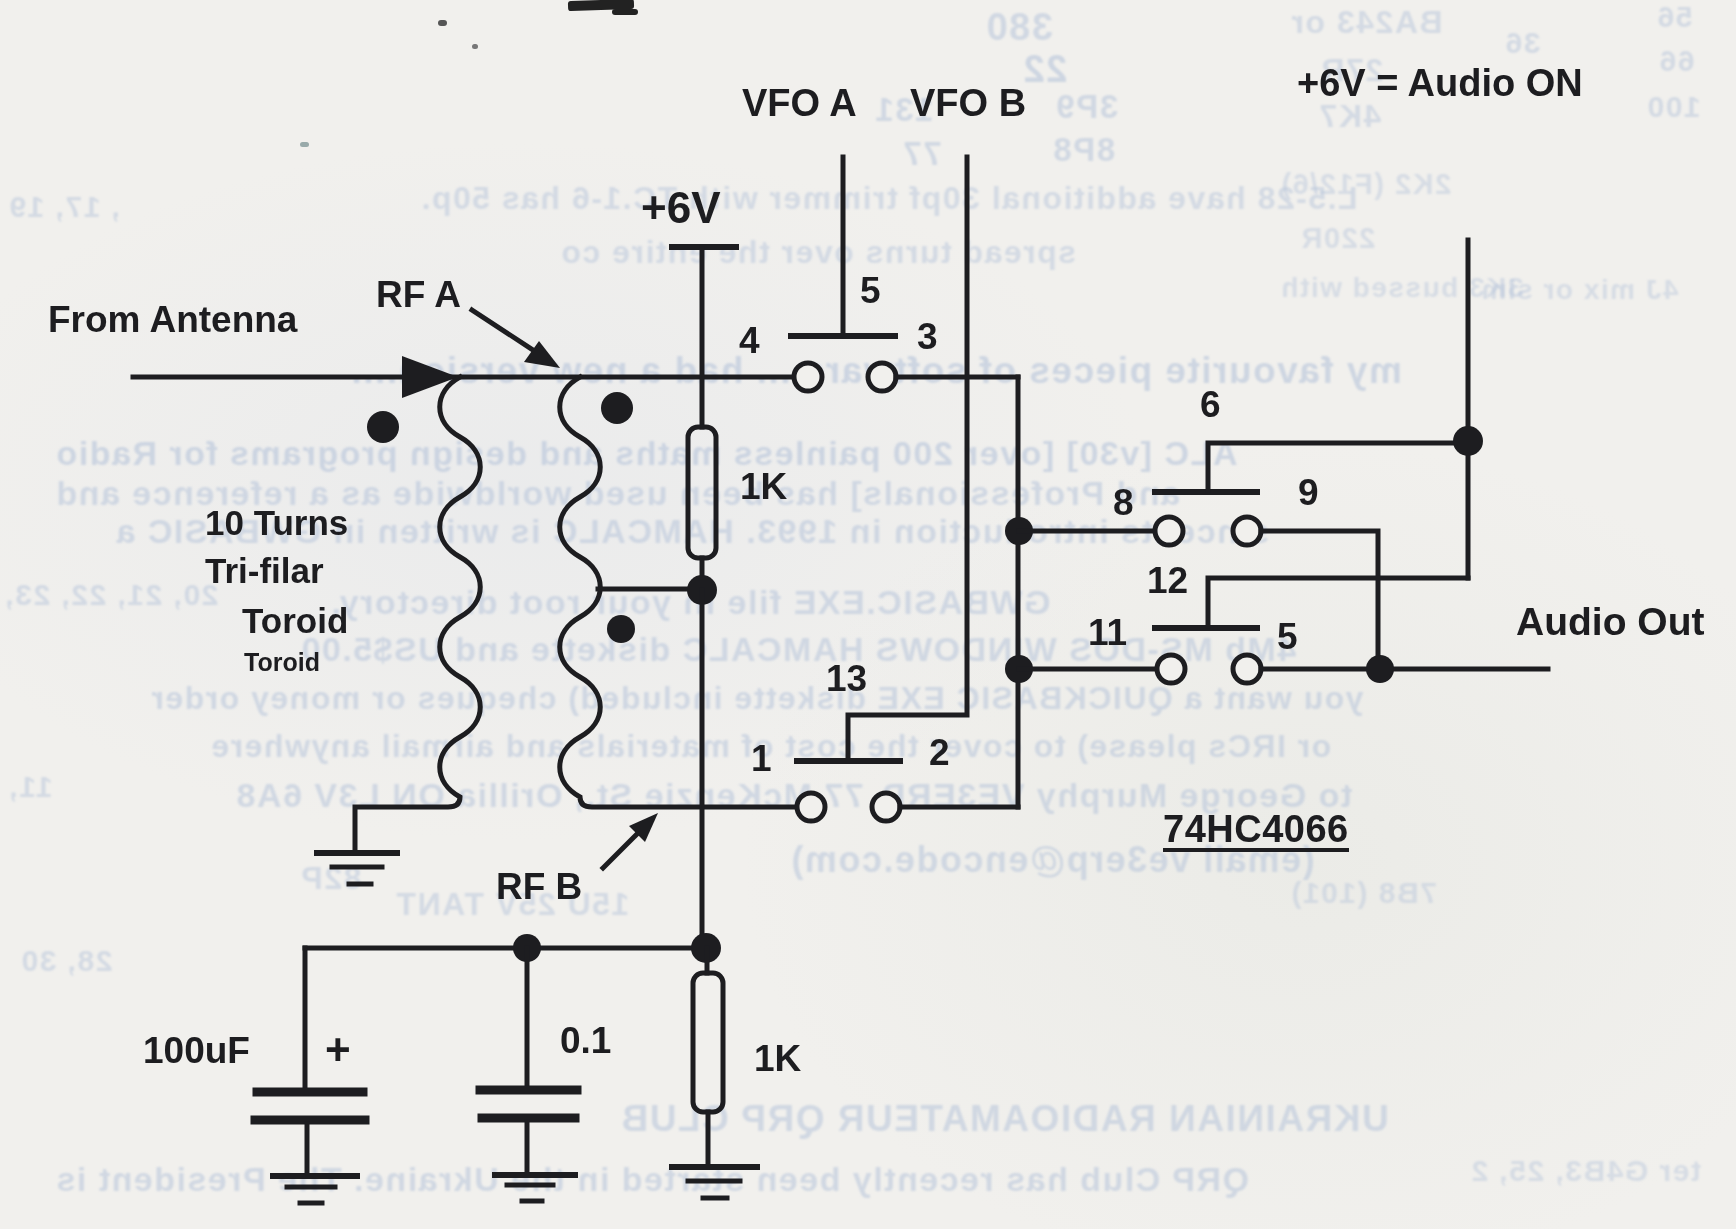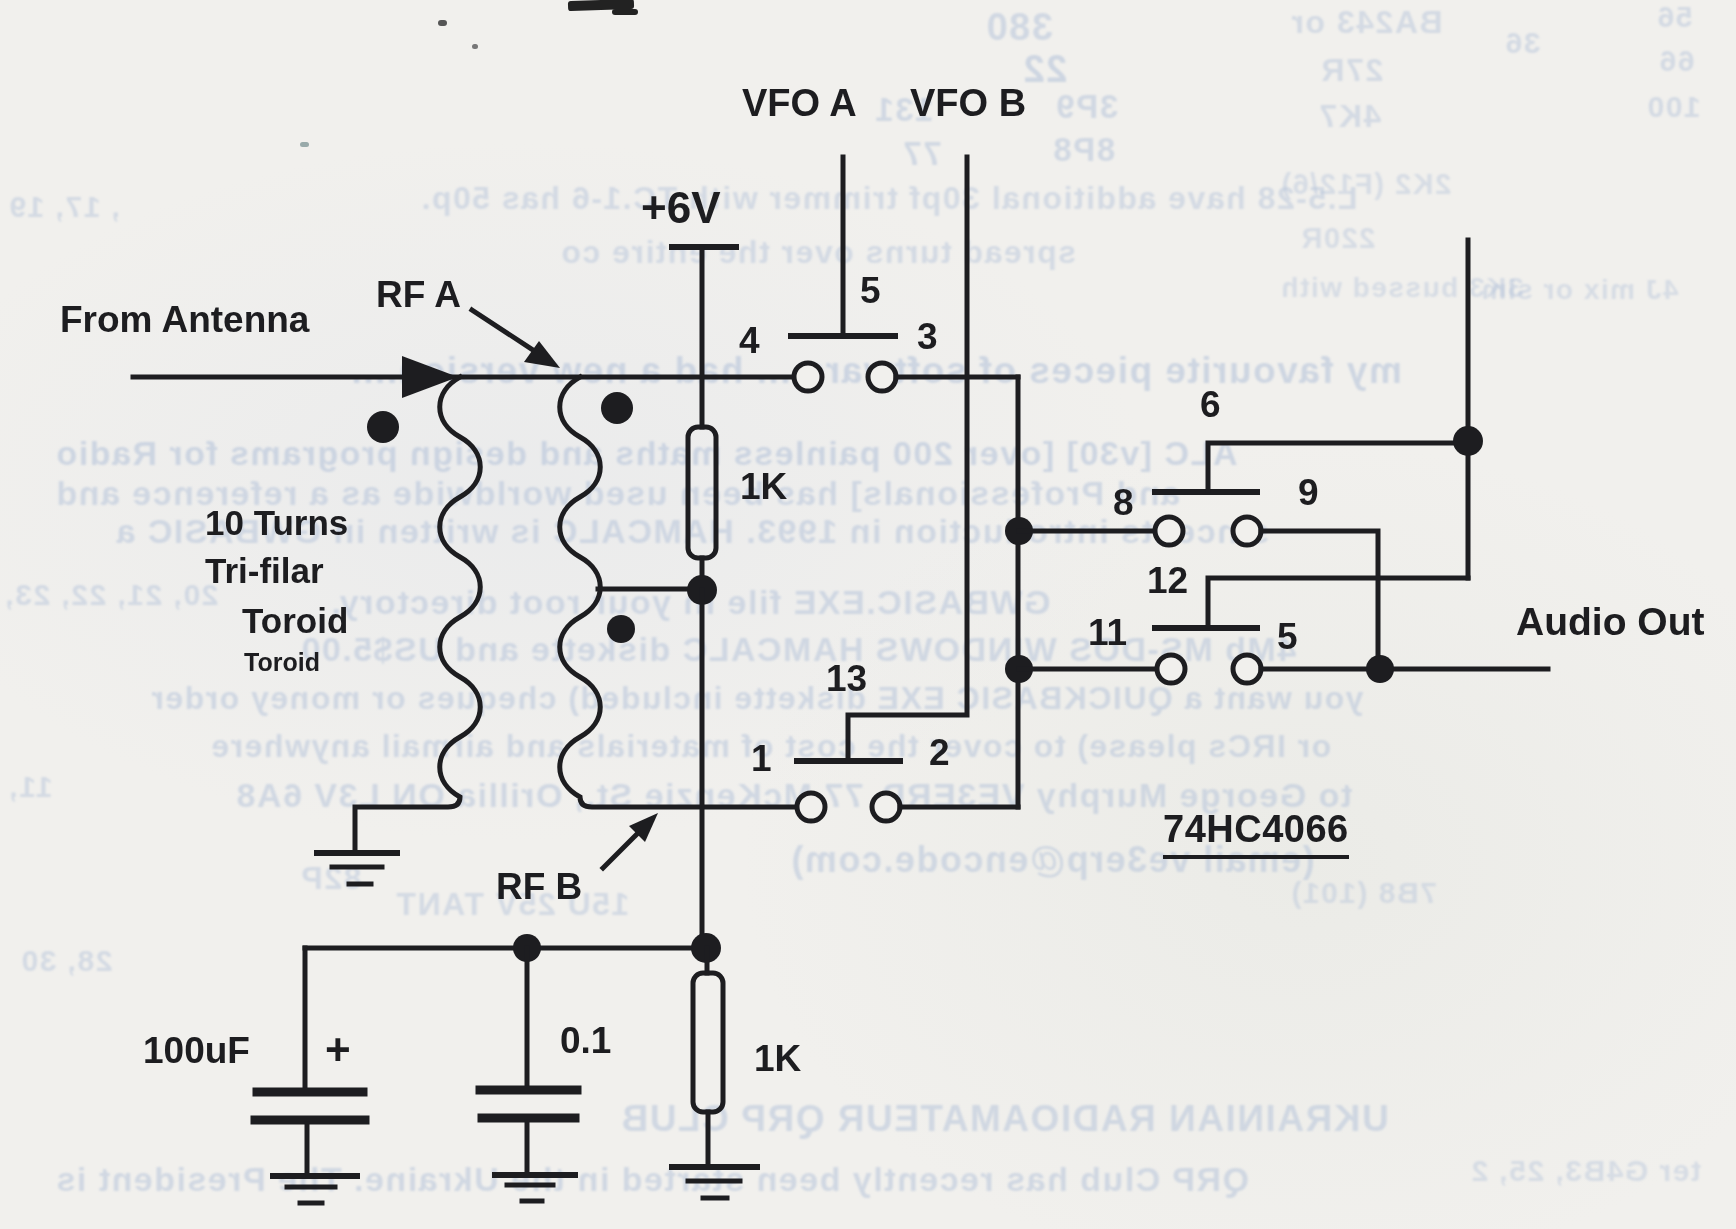--- a/index.html
+++ b/index.html
@@ -13,21 +13,21 @@
     color:#1d1d20;
   }
   .ghost-layer { position:absolute; inset:0; z-index:1; }
   .ghost {
     position:absolute; transform:scaleX(-1); color:#b6c4da; font-weight:700;
     white-space:nowrap; letter-spacing:1.5px; filter:blur(1.3px); line-height:1;
   }
   svg.circuit { position:absolute; left:0; top:0; z-index:2; }
   .lbl { position:absolute; z-index:3; white-space:nowrap; line-height:1; font-weight:600; }
   .pinlbl { position:absolute; z-index:3; white-space:nowrap; line-height:1; font-size:37px; font-weight:600; }
-  .ic-lbl { border-bottom:4px solid #1d1d20; padding-bottom:7px; font-weight:800; letter-spacing:.5px; }
+  .ic-lbl { border-bottom:4px solid #1d1d20; font-weight:800; letter-spacing:.5px; }
   .speck { position:absolute; z-index:4; background:#222; border-radius:3px; }
 </style>
 </head>
 <body>
 
 <div class="page">
 
   <div class="ghost-layer" id="ghost-layer">
       <span class="ghost" style="left: 985px; top: 8px; font-size: 38px; opacity: 0.55;">380</span>
       <span class="ghost" style="left: 1022px; top: 50px; font-size: 38px; opacity: 0.6;">22</span>
@@ -198,31 +198,32 @@
       <path d="M472,310 L536,352"></path>
       <polygon points="560,368 524,362 539,341" fill="#1d1d20" stroke="none"></polygon>
     </g>
 
     <g>
       <path d="M603,868 L636,835"></path>
       <polygon points="658,813 645,842 629,826" fill="#1d1d20" stroke="none"></polygon>
     </g>
   </svg>
 
-  <div class="lbl" style="left:60px;top:301px;font-size:37px">From Antenna</div>
+  <div class="lbl" style="left:48px;top:301px;font-size:37px">From Antenna</div>
   <div class="lbl" style="left:376px;top:276px;font-size:37px">RF A</div>
   <div class="lbl" style="left:496px;top:868px;font-size:37px">RF B</div>
   <div class="lbl" style="left:205px;top:505px;font-size:35px">10 Turns</div>
   <div class="lbl" style="left:205px;top:553px;font-size:35px">Tri-filar</div>
   <div class="lbl" style="left:242px;top:603px;font-size:35px">Toroid</div>
   <div class="lbl" style="left:244px;top:650px;font-size:25px">Toroid</div>
   <div class="lbl" style="left:641px;top:186px;font-size:44px">+6V</div>
   <div class="lbl" style="left:740px;top:468px;font-size:37px">1K</div>
   <div class="lbl" style="left:742px;top:84px;font-size:38px">VFO A</div>
   <div class="lbl" style="left:910px;top:84px;font-size:38px">VFO B</div>
+  <div class="lbl" style="left:1297px;top:64px;font-size:38px">+6V = Audio ON</div>
   <div class="lbl" style="left:1516px;top:602px;font-size:39px">Audio Out</div>
   <div class="lbl ic-lbl" style="left:1163px;top:810px;font-size:38px">74HC4066</div>
   <div class="lbl" style="left:143px;top:1032px;font-size:37px">100uF</div>
   <div class="lbl" style="left:325px;top:1028px;font-size:44px">+</div>
   <div class="lbl" style="left:560px;top:1022px;font-size:37px">0.1</div>
   <div class="lbl" style="left:754px;top:1040px;font-size:37px">1K</div>
 
   <div class="pinlbl" style="left:739px;top:322px">4</div>
   <div class="pinlbl" style="left:860px;top:272px">5</div>
   <div class="pinlbl" style="left:917px;top:318px">3</div>

